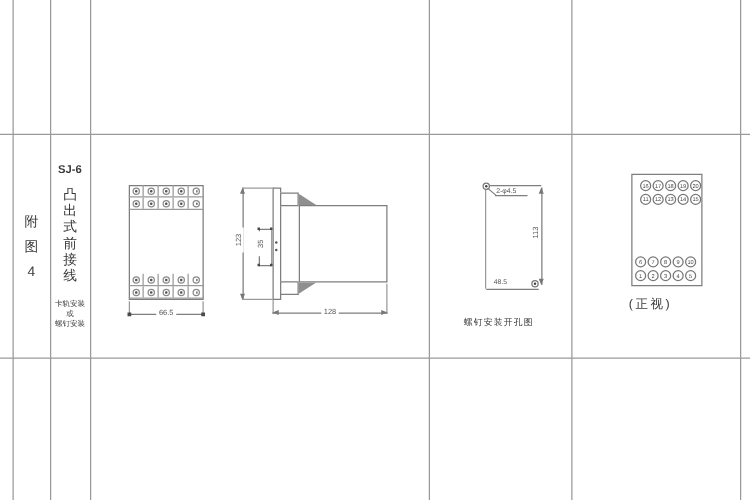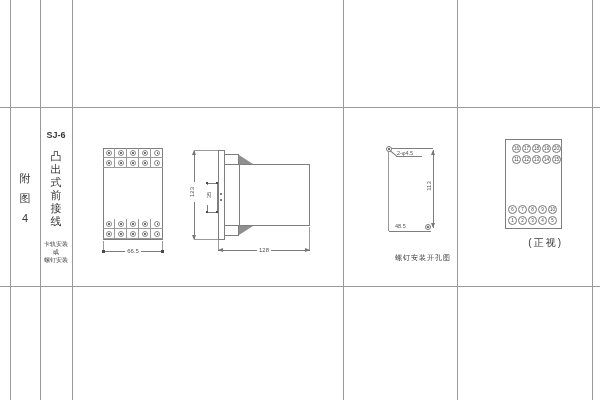--- a/index.html
+++ b/index.html
@@ -20,21 +20,21 @@
   .arr.up{border-left:2px solid transparent;border-right:2px solid transparent;border-bottom:5px solid #777;}
   .arr.down{border-left:2px solid transparent;border-right:2px solid transparent;border-top:5px solid #777;}
   .arr.left{border-top:2px solid transparent;border-bottom:2px solid transparent;border-right:5px solid #777;}
   .arr.right{border-top:2px solid transparent;border-bottom:2px solid transparent;border-left:5px solid #777;}
   
   .dim-label{position:absolute;font-size:6px;color:#555;text-align:center;}
   .dim-label span{background:#fff;padding:0 2px;}
   .tiny-label{position:absolute;font-size:5.5px;color:#555;white-space:nowrap;}
   .rot-label{position:absolute;width:20px;font-size:6px;color:#555;text-align:center;
              transform:rotate(-90deg);transform-origin:center center;background:#fff;}
-  .caption{position:absolute;font-size:7px;color:#333;text-align:right;}
+  .caption{position:absolute;font-size:7px;color:#333;text-align:left;}
   
   .vchars{position:absolute;}
   .vchars .vchar{text-align:center;color:#3a3a3a;}
   .vchars.big .vchar{font-size:11px;line-height:20px;}
   .vchars.title .vchar{font-size:11px;line-height:13px;}
   .model{position:absolute;left:40px;top:130px;width:32px;text-align:center;
          font-size:9px;font-weight:bold;color:#3a3a3a;}
   .notes{position:absolute;left:40px;top:240px;width:32px;text-align:center;
          font-size:6px;line-height:8px;color:#3a3a3a;}
   

